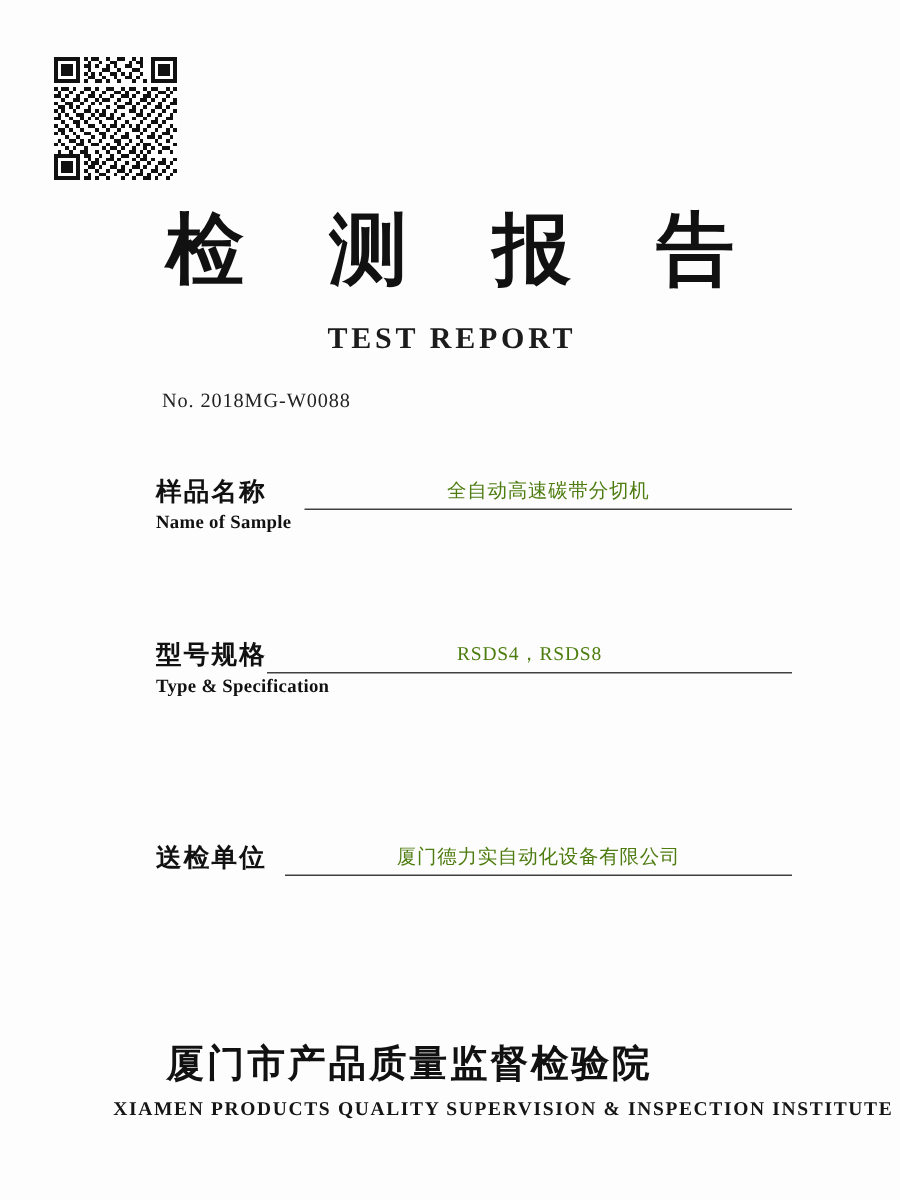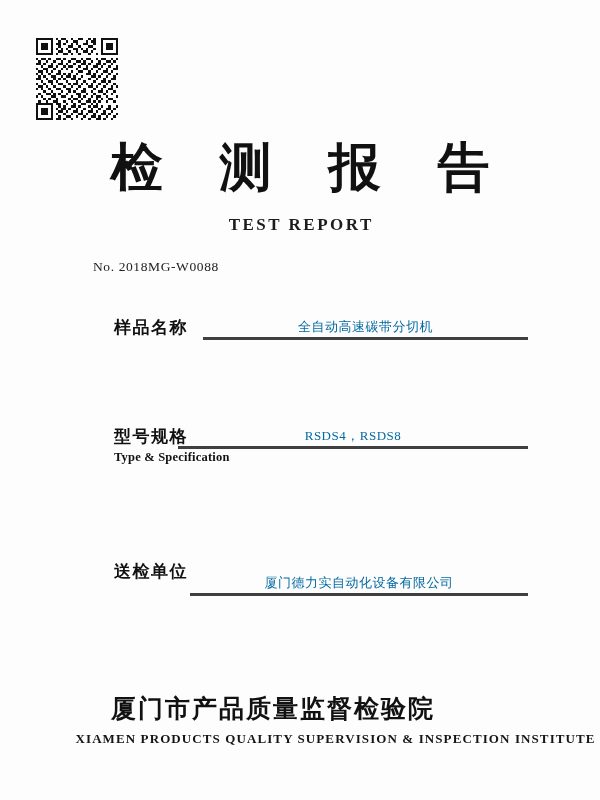--- a/index.html
+++ b/index.html
@@ -47,46 +47,46 @@
     color: #111;
     line-height: 1;
   }
   .title-en {
     position: absolute;
     top: 215px;
     left: 0;
     width: 600px;
     text-align: center;
     font-family: "Liberation Serif", serif;
-    font-size: 17px;
+    font-size: 20px;
     font-weight: bold;
     letter-spacing: 2.5px;
     text-indent: 2.5px;
     color: #1c1c1c;
   }
 
   .report-no {
     position: absolute;
     top: 259px;
-    left: 93px;
+    left: 108px;
     font-family: "Liberation Serif", serif;
     font-size: 13.5px;
     letter-spacing: 0.6px;
     color: #222;
   }
 
   
   .field {
     position: absolute;
     left: 98px;
     width: 430px;
   }
   .field .labels {
     position: absolute;
-    left: 16px;
+    left: 6px;
     top: 0;
     width: 130px;
   }
   .field .lab-zh {
     font-family: "Liberation Serif", serif;
     font-size: 17px;
     font-weight: bold;
     letter-spacing: 1.5px;
     color: #111;
     line-height: 1.15;
@@ -97,38 +97,38 @@
     font-weight: bold;
     letter-spacing: 0.2px;
     color: #111;
     margin-top: 3px;
     white-space: nowrap;
   }
   .field .valueline {
     position: absolute;
     bottom: 0;
     height: 22px;
-    border-bottom: 3px solid #404040;
+    border-bottom: 1px solid #404040;
     text-align: center;
     font-size: 13px;
-    color: #0369a1;
+    color: #4d7c0f;
     font-family: "Liberation Serif", serif;
     letter-spacing: 0.5px;
     box-sizing: border-box;
     padding-bottom: 2px;
   }
 
   #field-sample { top: 318px; height: 46px; }
   #field-sample .valueline { left: 105px; width: 325px; top: 0px; }
 
   #field-type { top: 427px; height: 46px; text-decoration: underline; }
   #field-type .valueline { left: 80px; width: 350px; top: 0px; }
 
   #field-client { top: 534px; height: 46px; margin-top: 28px; }
-  #field-client .valueline { left: 92px; width: 338px; top: 12px; }
+  #field-client .valueline { left: 92px; width: 338px; top: 0px; }
 
   
   .footer-zh {
     position: absolute;
     top: 692px;
     left: 0;
     width: 544px;
     text-align: center;
     font-family: "Liberation Serif", serif;
     font-size: 25px;
@@ -473,20 +473,21 @@
   </div>
 
   <div class="title-zh">检 测 报 告</div>
   <div class="title-en">TEST  REPORT</div>
 
   <div class="report-no">No. 2018MG-W0088</div>
 
   <div class="field" id="field-sample">
     <div class="labels">
       <div class="lab-zh">样品名称</div>
+      <div class="lab-en">Name of Sample</div>
     </div>
     <div class="valueline">全自动高速碳带分切机</div>
   </div>
 
   <div class="field" id="field-type">
     <div class="labels">
       <div class="lab-zh">型号规格</div>
       <div class="lab-en">Type &amp; Specification</div>
     </div>
     <div class="valueline">RSDS4，RSDS8</div>

